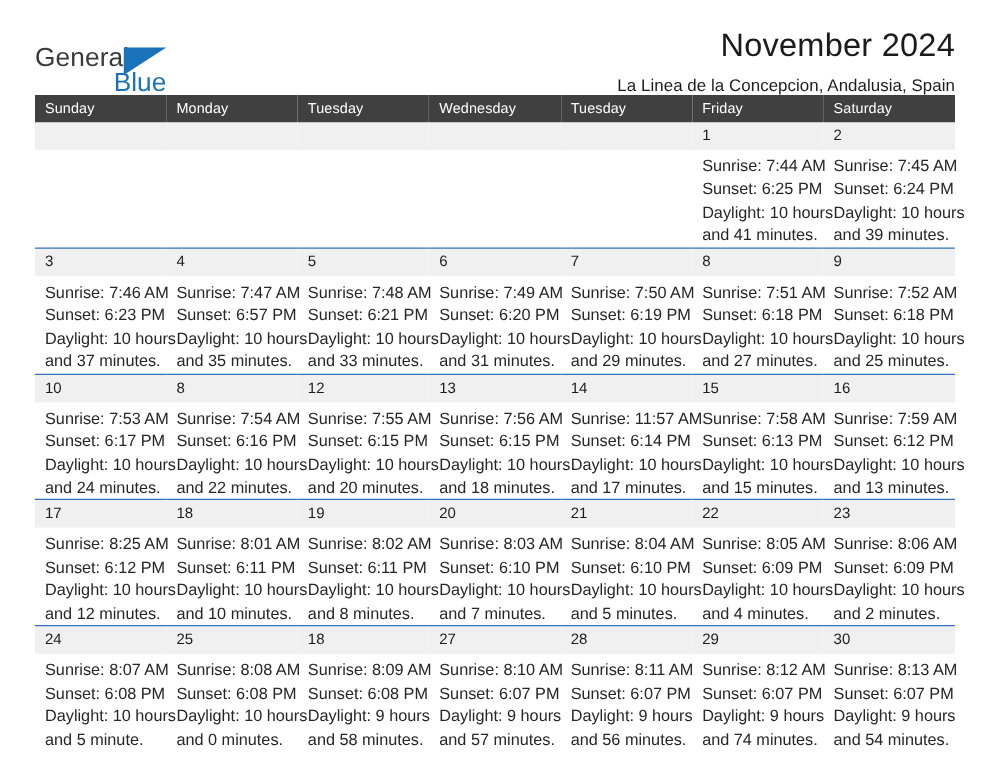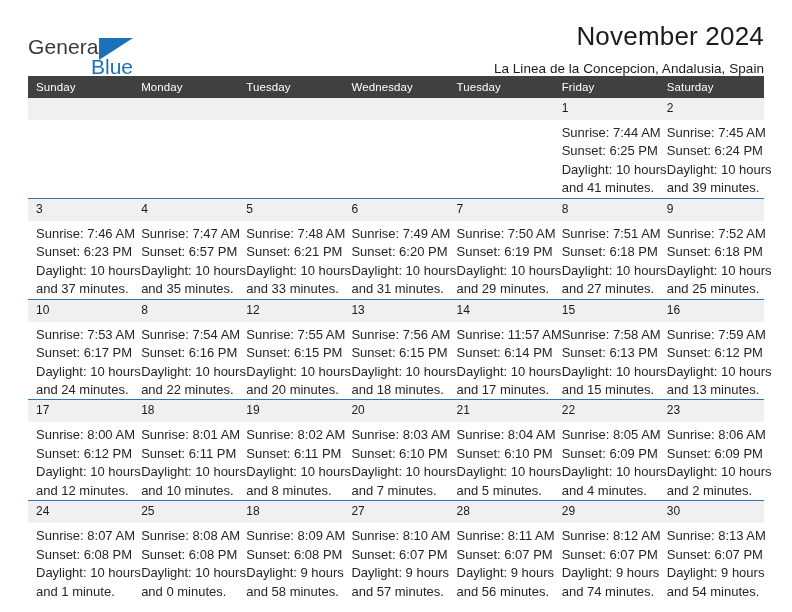--- a/index.html
+++ b/index.html
@@ -330,21 +330,21 @@
               <div>Sunset: 6:12 PM</div>
               <div>Daylight: 10 hours</div>
               <div>and 13 minutes.</div>
             </div>
           </td>
         </tr>
         <tr class="week-row">
           <td>
             <div class="daynum">17</div>
             <div class="info">
-              <div>Sunrise: 8:00 AM</div>
+              <div>Sunrise: 8:25 AM</div>
               <div>Sunset: 6:12 PM</div>
               <div>Daylight: 10 hours</div>
               <div>and 12 minutes.</div>
             </div>
           </td>
           <td>
             <div class="daynum">18</div>
             <div class="info">
               <div>Sunrise: 8:01 AM</div>
               <div>Sunset: 6:11 PM</div>
@@ -398,21 +398,21 @@
             </div>
           </td>
         </tr>
         <tr class="week-row">
           <td>
             <div class="daynum">24</div>
             <div class="info">
               <div>Sunrise: 8:07 AM</div>
               <div>Sunset: 6:08 PM</div>
               <div>Daylight: 10 hours</div>
-              <div>and 1 minute.</div>
+              <div>and 5 minute.</div>
             </div>
           </td>
           <td>
             <div class="daynum">25</div>
             <div class="info">
               <div>Sunrise: 8:08 AM</div>
               <div>Sunset: 6:08 PM</div>
               <div>Daylight: 10 hours</div>
               <div>and 0 minutes.</div>
             </div>

